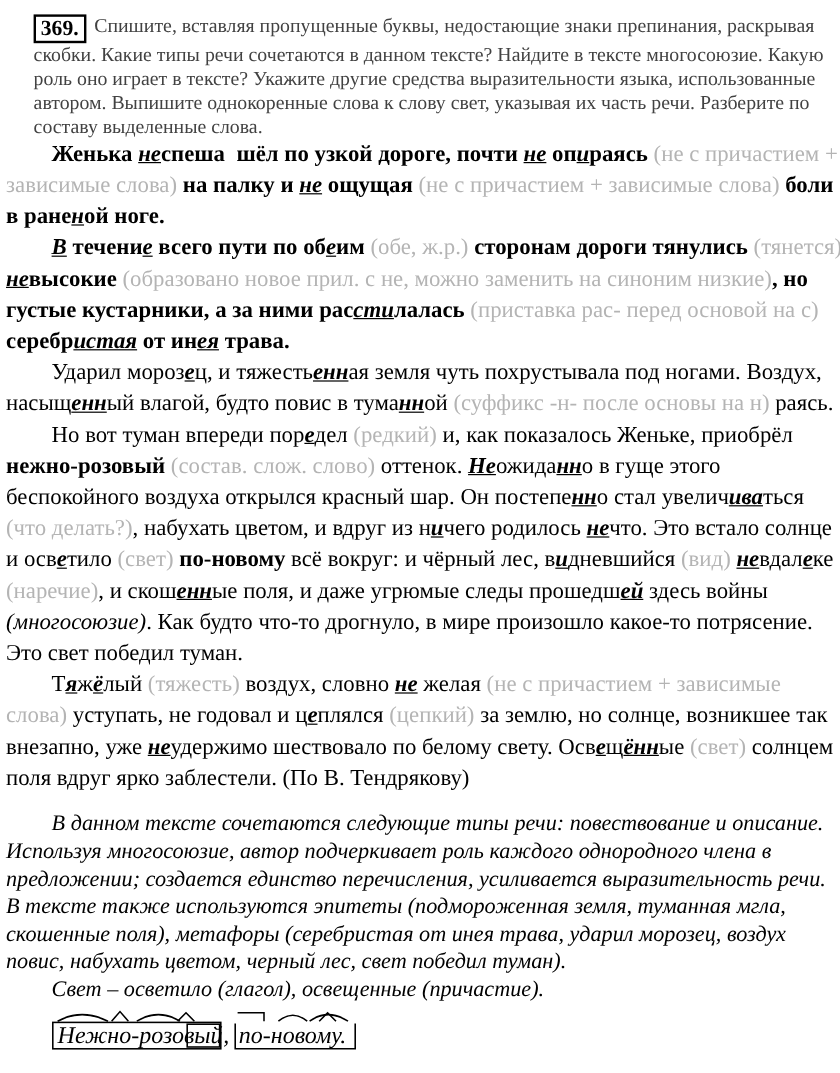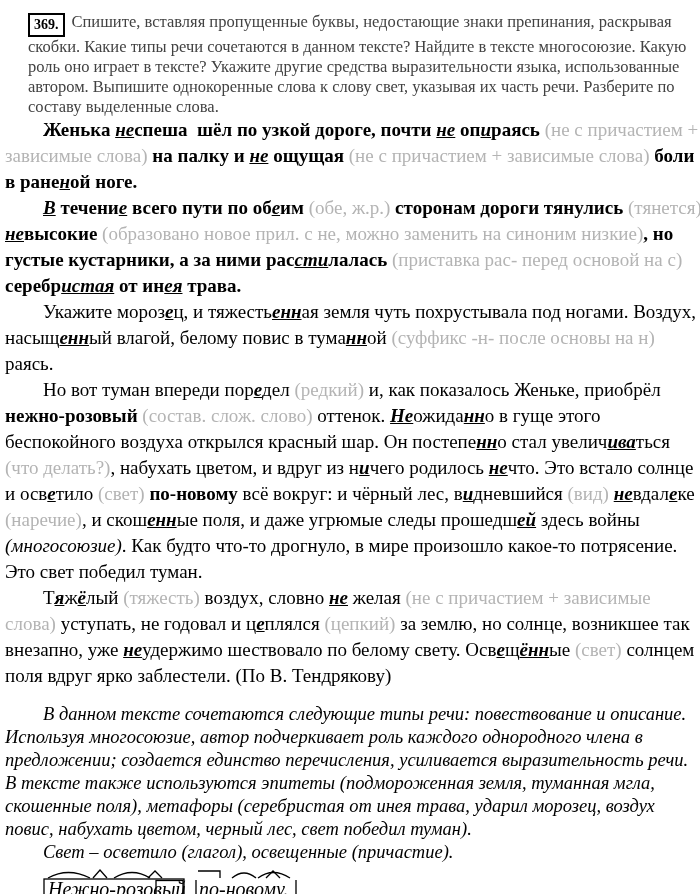--- a/index.html
+++ b/index.html
@@ -9,21 +9,21 @@
   }
   .page{padding:12px 0 0 5px;width:700px;box-sizing:border-box;}
 
   
   .header{
     margin-left:23px;width:672px;
     color:#424242;font-size:16.5px;line-height:20px;
   }
   .num-box{
     display:inline-block;border:2px solid #000;color:#000;
-    font-weight:bold;font-size:14px;line-height:19px;
+    font-weight:bold;font-size:18px;line-height:19px;
     padding:0 4px 1px 4px;margin-right:7px;vertical-align:-2px;
   }
 
   
   p.body{
     font-size:19px;line-height:26px;margin:0;text-indent:38px;
     width:697px;
   }
   p.bold-para{font-weight:bold;}
   .b{font-weight:bold;}
@@ -55,21 +55,21 @@
 <body>
 
 <div class="page">
 
   <div class="header">
     <span class="num-box">369.</span><span>Спишите, вставляя пропущенные буквы, недостающие знаки препинания, раскрывая скобки. Какие типы речи сочетаются в данном тексте? Найдите в тексте многосоюзие. Какую роль оно играет в тексте? Укажите другие средства выразительности языка, использованные автором. Выпишите однокоренные слова к слову свет, указывая их часть речи. Разберите по составу выделенные слова.</span>
   </div>
 
   <p class="body bold-para gap-sm"><span class="b">Женька </span><span class="bi">не</span><span class="b">спеша&nbsp; шёл по узкой дороге, почти </span><span class="bi">не</span><span class="b"> оп</span><span class="bi">и</span><span class="b">раясь </span><span class="g">(не с причастием + зависимые слова) </span><span class="b">на палку и </span><span class="bi">не</span><span class="b"> ощущая </span><span class="g">(не с причастием + зависимые слова) </span><span class="b">боли в ране</span><span class="bi">н</span><span class="b">ой ноге.</span></p>
   <p class="body bold-para"><span class="bi">В</span><span class="b"> течени</span><span class="bi">е</span><span class="b"> всего пути по об</span><span class="bi">е</span><span class="b">им </span><span class="g">(обе, ж.р.) </span><span class="b">сторонам дороги тянулись </span><span class="g">(тянется) </span><span class="bi">не</span><span class="b">высокие </span><span class="g">(образовано новое прил. с не, можно заменить на синоним низкие)</span><span class="b">, но густые кустарники, а за ними рас</span><span class="bi">сти</span><span class="b">лалась </span><span class="g">(приставка рас- перед основой на с) </span><span class="b">серебр</span><span class="bi">истая</span><span class="b"> от ин</span><span class="bi">ея</span><span class="b"> трава.</span></p>
-  <p class="body gap-md"><span>Укажите мороз</span><span class="bi">е</span><span>ц, и тяжесть</span><span class="bi">енн</span><span>ая земля чуть похрустывала под ногами. Воздух, насыщ</span><span class="bi">енн</span><span>ый влагой, белому повис в тума</span><span class="bi">нн</span><span>ой </span><span class="g">(суффикс -н- после основы на н) </span><span>раясь.</span></p>
+  <p class="body gap-md"><span>Ударил мороз</span><span class="bi">е</span><span>ц, и тяжесть</span><span class="bi">енн</span><span>ая земля чуть похрустывала под ногами. Воздух, насыщ</span><span class="bi">енн</span><span>ый влагой, будто повис в тума</span><span class="bi">нн</span><span>ой </span><span class="g">(суффикс -н- после основы на н) </span><span>раясь.</span></p>
   <p class="body"><span>Но вот туман впереди пор</span><span class="bi">е</span><span>дел </span><span class="g">(редкий) </span><span>и, как показалось Женьке, приобрёл </span><span class="b">нежно-розовый </span><span class="g">(состав. слож. слово) </span><span>оттенок. </span><span class="bi">Не</span><span>ожида</span><span class="bi">нн</span><span>о в гуще этого беспокойного воздуха открылся красный шар. Он постепе</span><span class="bi">нн</span><span>о стал увелич</span><span class="bi">ива</span><span>ться </span><span class="g">(что делать?)</span><span>, набухать цветом, и вдруг из н</span><span class="bi">и</span><span>чего родилось </span><span class="bi">не</span><span>что. Это встало солнце и осв</span><span class="bi">е</span><span>тило </span><span class="g">(свет) </span><span class="b">по-новому</span><span> всё вокруг: и чёрный лес, в</span><span class="bi">и</span><span>дневшийся </span><span class="g">(вид) </span><span class="bi">не</span><span>вдал</span><span class="bi">е</span><span>ке </span><span class="g">(наречие)</span><span>, и скош</span><span class="bi">енн</span><span>ые поля, и даже угрюмые следы прошедш</span><span class="bi">ей</span><span> здесь войны </span><span class="i">(многосоюзие)</span><span>. Как будто что-то дрогнуло, в мире произошло какое-то потрясение. Это свет победил туман.</span></p>
   <p class="body"><span>Т</span><span class="bi">я</span><span>ж</span><span class="bi">ё</span><span>лый </span><span class="g">(тяжесть) </span><span>воздух, словно </span><span class="bi">не</span><span> желая </span><span class="g">(не с причастием + зависимые слова) </span><span>уступать, не годовал и ц</span><span class="bi">е</span><span>плялся </span><span class="g">(цепкий) </span><span>за землю, но солнце, возникшее так внезапно, уже </span><span class="bi">не</span><span>удержимо шествовало по белому свету. Осв</span><span class="bi">е</span><span>щ</span><span class="bi">ённ</span><span>ые </span><span class="g">(свет) </span><span>солнцем поля вдруг ярко заблестели. (По В. Тендрякову)</span></p>
 
   <div class="analysis-block">
     <p class="analysis">В данном тексте сочетаются следующие типы речи: повествование и описание. Используя многосоюзие, автор подчеркивает роль каждого однородного члена в предложении; создается единство перечисления, усиливается выразительность речи. В тексте также используются эпитеты (подмороженная земля, туманная мгла, скошенные поля), метафоры (серебристая от инея трава, ударил морозец, воздух повис, набухать цветом, черный лес, свет победил туман).</p>
     <p class="analysis">Свет – осветило (глагол), освещенные (причастие).</p>
 
     <div class="morpheme-line">
       <svg width="330" height="38" viewBox="0 0 330 38">
 

